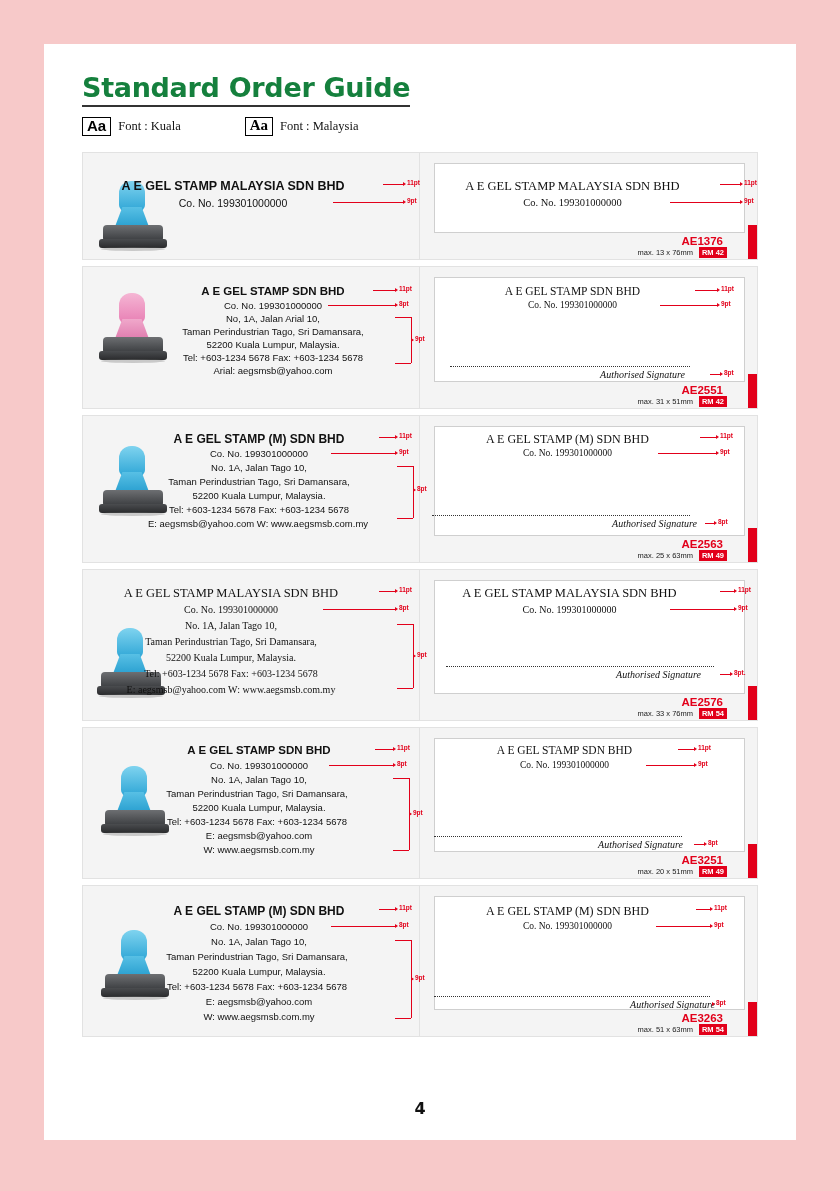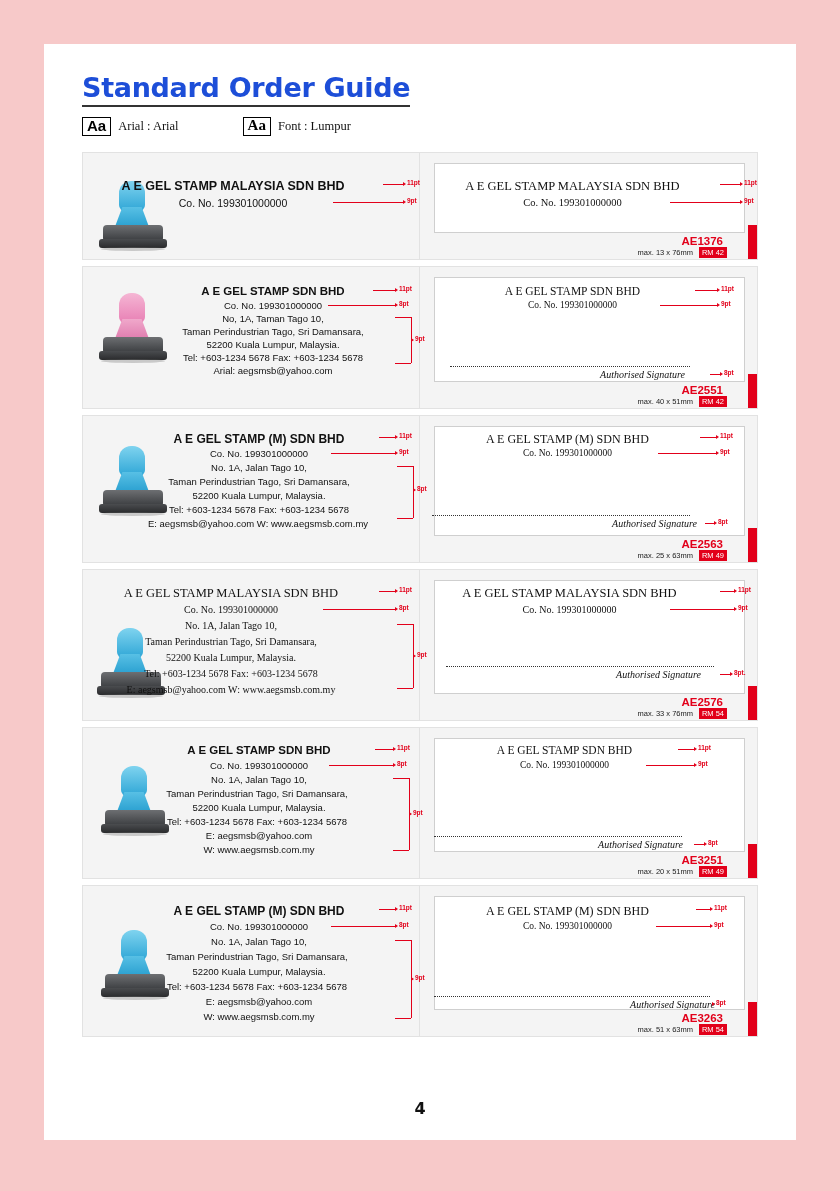--- a/index.html
+++ b/index.html
@@ -20,21 +20,21 @@
   .page-inner {
     position:absolute;
     left: 38px; top: 28px; right: 38px;
     }
   
   .title {
     font-family: "DejaVu Sans", sans-serif;
     font-weight: bold;
     font-size: 27px;
     letter-spacing: -0.3px;
-    color: #1d4ed8;
+    color: #15803d;
     border-bottom: 2px solid #333;
     display:inline-block;
     padding-bottom: 2px;
     margin: 0 0 10px 0;
   }
   .legend { display:flex; align-items:center; gap:6px; margin-bottom: 16px; }
   .legend-group { display:flex; align-items:center; gap:7px; }
   .legend-gap { width: 52px; }
   .aa-box {
     border: 1.6px solid #000;
@@ -148,21 +148,21 @@
     color:#e2001a; font-weight:bold; font-size: 11.5px;
     font-family: "Liberation Sans", sans-serif;
   }
   .size {
     position:absolute; right: 64px; bottom: 2px;
     color:#222; font-size: 7.5px;
     font-family: "Liberation Sans", sans-serif;
   }
   .price {
     position:absolute; right: 30px; bottom: 1px;
-    background:#e2001a; color:#fff; font-size:7.5px; font-weight:normal;
+    background:#e2001a; color:#fff; font-size:7.5px; font-weight:bold;
     padding: 1px 3px; font-family: "Liberation Sans", sans-serif;
   }
   .redtab {
     position:absolute; right: 0px; bottom: 0px;
     width: 9px; height: 34px; background:#e2001a;
   }
   .pagenum {
     position:absolute; left:0; right:0; bottom: 22px;
     text-align:center; font-weight:bold; font-size:16px; color:#111;
     font-family: "DejaVu Sans", sans-serif;
@@ -172,26 +172,26 @@
 <body>
 
 <div class="page">
   <div class="page-inner">
 
     <div class="title">Standard Order Guide</div>
 
     <div class="legend">
       <div class="legend-group">
         <span class="aa-box aa-arial">Aa</span>
-        <span class="legend-text">Arial : Arial</span>
+        <span class="legend-text">Font : Kuala</span>
       </div>
       <div class="legend-gap"></div>
       <div class="legend-group">
         <span class="aa-box aa-book">Aa</span>
-        <span class="legend-text">Font : Lumpur</span>
+        <span class="legend-text">Font : Malaysia</span>
       </div>
     </div>
 
     
     <div class="row" style="height:108px">
       <div class="row-left">
         <div class="stamp blue" style="left:14px; top:28px;">
           <div class="handle"></div>
             <div class="neck"></div>
             <div class="body"></div>
@@ -229,21 +229,21 @@
       <div class="row-left">
         <div class="stamp pink" style="left:14px; top:26px;">
           <div class="handle"></div>
             <div class="neck"></div>
             <div class="body"></div>
             <div class="base"></div>
             <div class="shadow"></div>
         </div>
         <div class="txt arialfont l1" style="left:86px; right:42px; top:18px; font-size:11.5px;">A E GEL STAMP SDN BHD</div>
         <div class="txt arialfont" style="left:86px; right:42px; top:33px; font-size:9.5px;">Co. No. 199301000000</div>
-        <div class="txt arialfont" style="left:86px; right:42px; top:46px; font-size:9.5px;">No, 1A, Taman Tago 10,</div>
+        <div class="txt arialfont" style="left:86px; right:42px; top:46px; font-size:9.5px;">No, 1A, Jalan Arial 10,</div>
         <div class="txt arialfont" style="left:86px; right:42px; top:59px; font-size:9.5px;">Taman Perindustrian Tago, Sri Damansara,</div>
         <div class="txt arialfont" style="left:86px; right:42px; top:72px; font-size:9.5px;">52200 Kuala Lumpur, Malaysia.</div>
         <div class="txt arialfont" style="left:86px; right:42px; top:85px; font-size:9.5px;">Tel: +603-1234 5678  Fax: +603-1234 5678</div>
         <div class="txt arialfont" style="left:86px; right:42px; top:98px; font-size:9.5px;">Arial: aegsmsb@yahoo.com</div>
         <div class="lead" style="left:290px; top:23px; width:22px;"></div>
         <div class="arrow" style="left:312px; top:21px;"></div>
         <div class="pt" style="left:316px; top:18px;">11pt</div>
         <div class="lead" style="left:245px; top:38px; width:67px;"></div>
         <div class="arrow" style="left:312px; top:36px;"></div>
         <div class="pt" style="left:316px; top:33px;">8pt</div>
@@ -263,21 +263,21 @@
         <div class="lead" style="left:240px; top:38px; width:57px;"></div>
         <div class="arrow" style="left:297px; top:36px;"></div>
         <div class="pt" style="left:301px; top:33px;">9pt</div>
         <div class="sigline" style="left:30px; top:99px; width:240px;"></div>
         <div class="sigtext" style="right:72px; top:102px;">Authorised Signature</div>
         <div class="lead" style="left:290px; top:107px; width:10px;"></div>
         <div class="arrow" style="left:300px; top:105px;"></div>
         <div class="pt" style="left:304px; top:102px;">8pt</div>
       </div>
       <div class="code">AE2551</div>
-      <div class="size">max. 40 x 51mm</div>
+      <div class="size">max. 31 x 51mm</div>
       <div class="price">RM 42</div>
       <div class="redtab"></div>
     </div>
 
     
     <div class="row" style="height:148px">
       <div class="row-left">
         <div class="stamp blue" style="left:14px; top:30px;">
           <div class="handle"></div>
             <div class="neck"></div>

